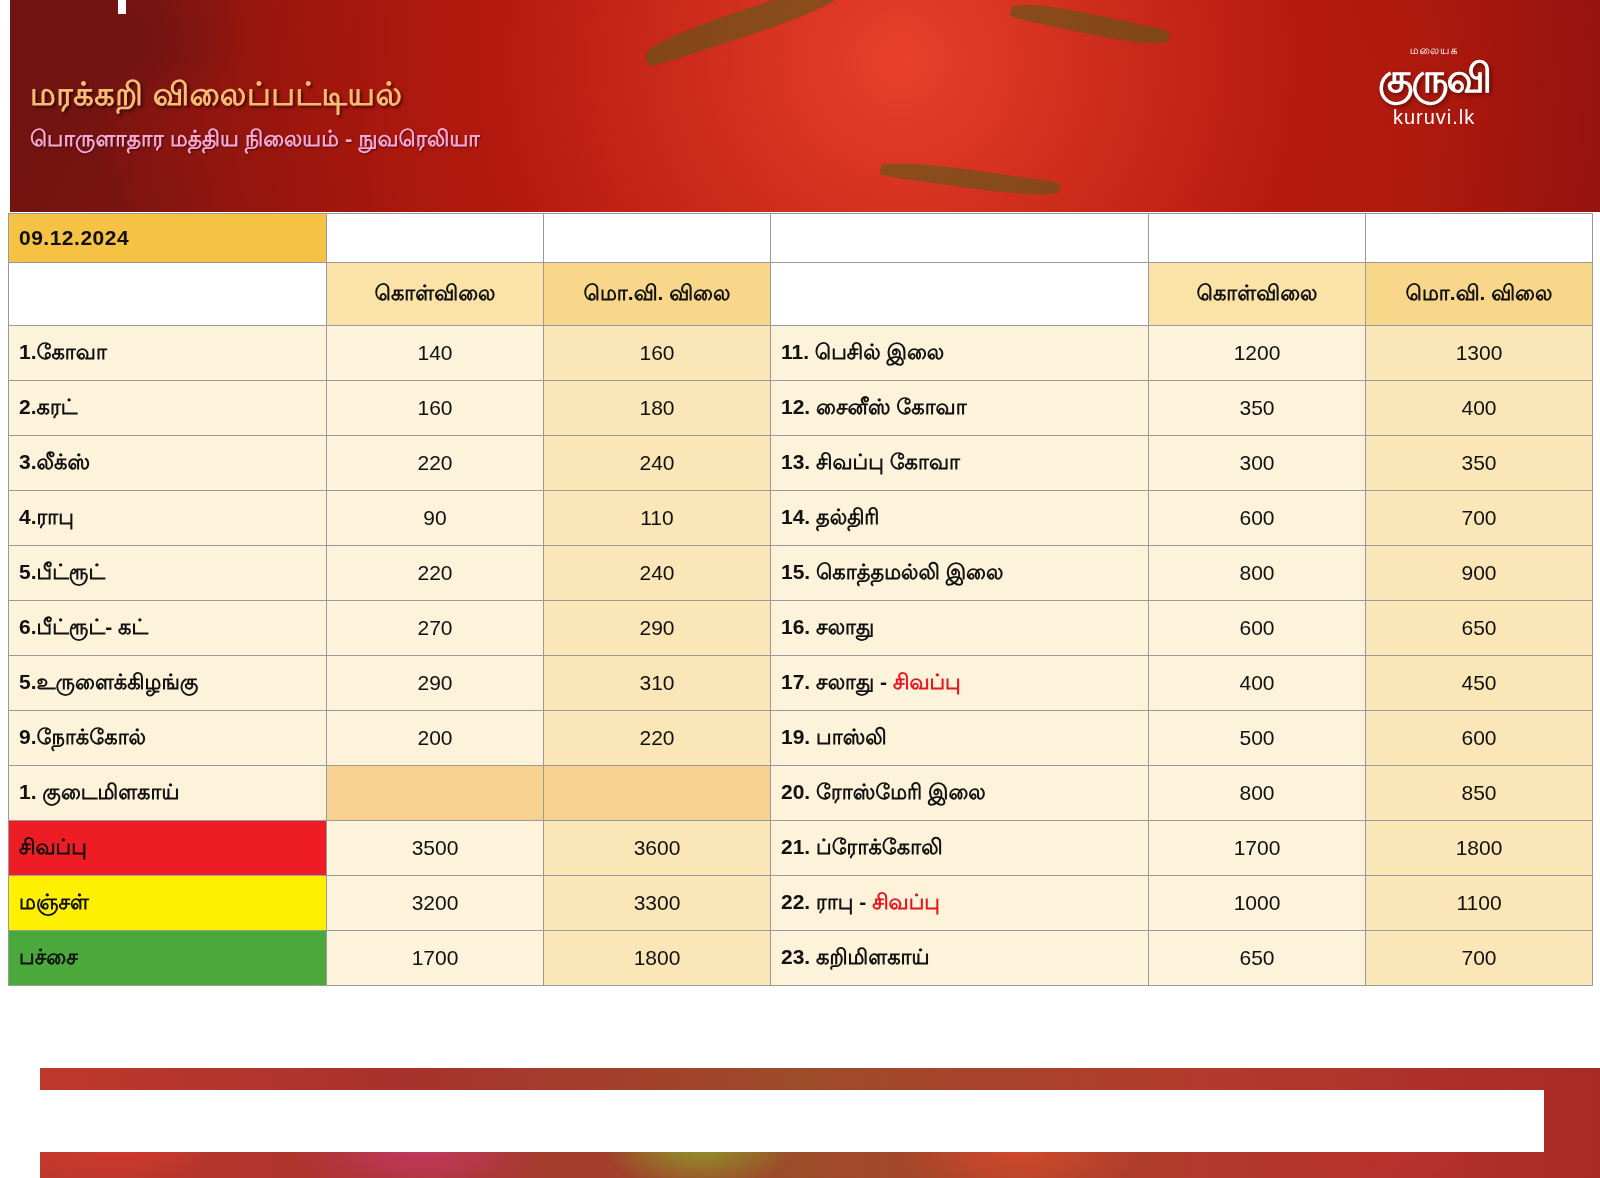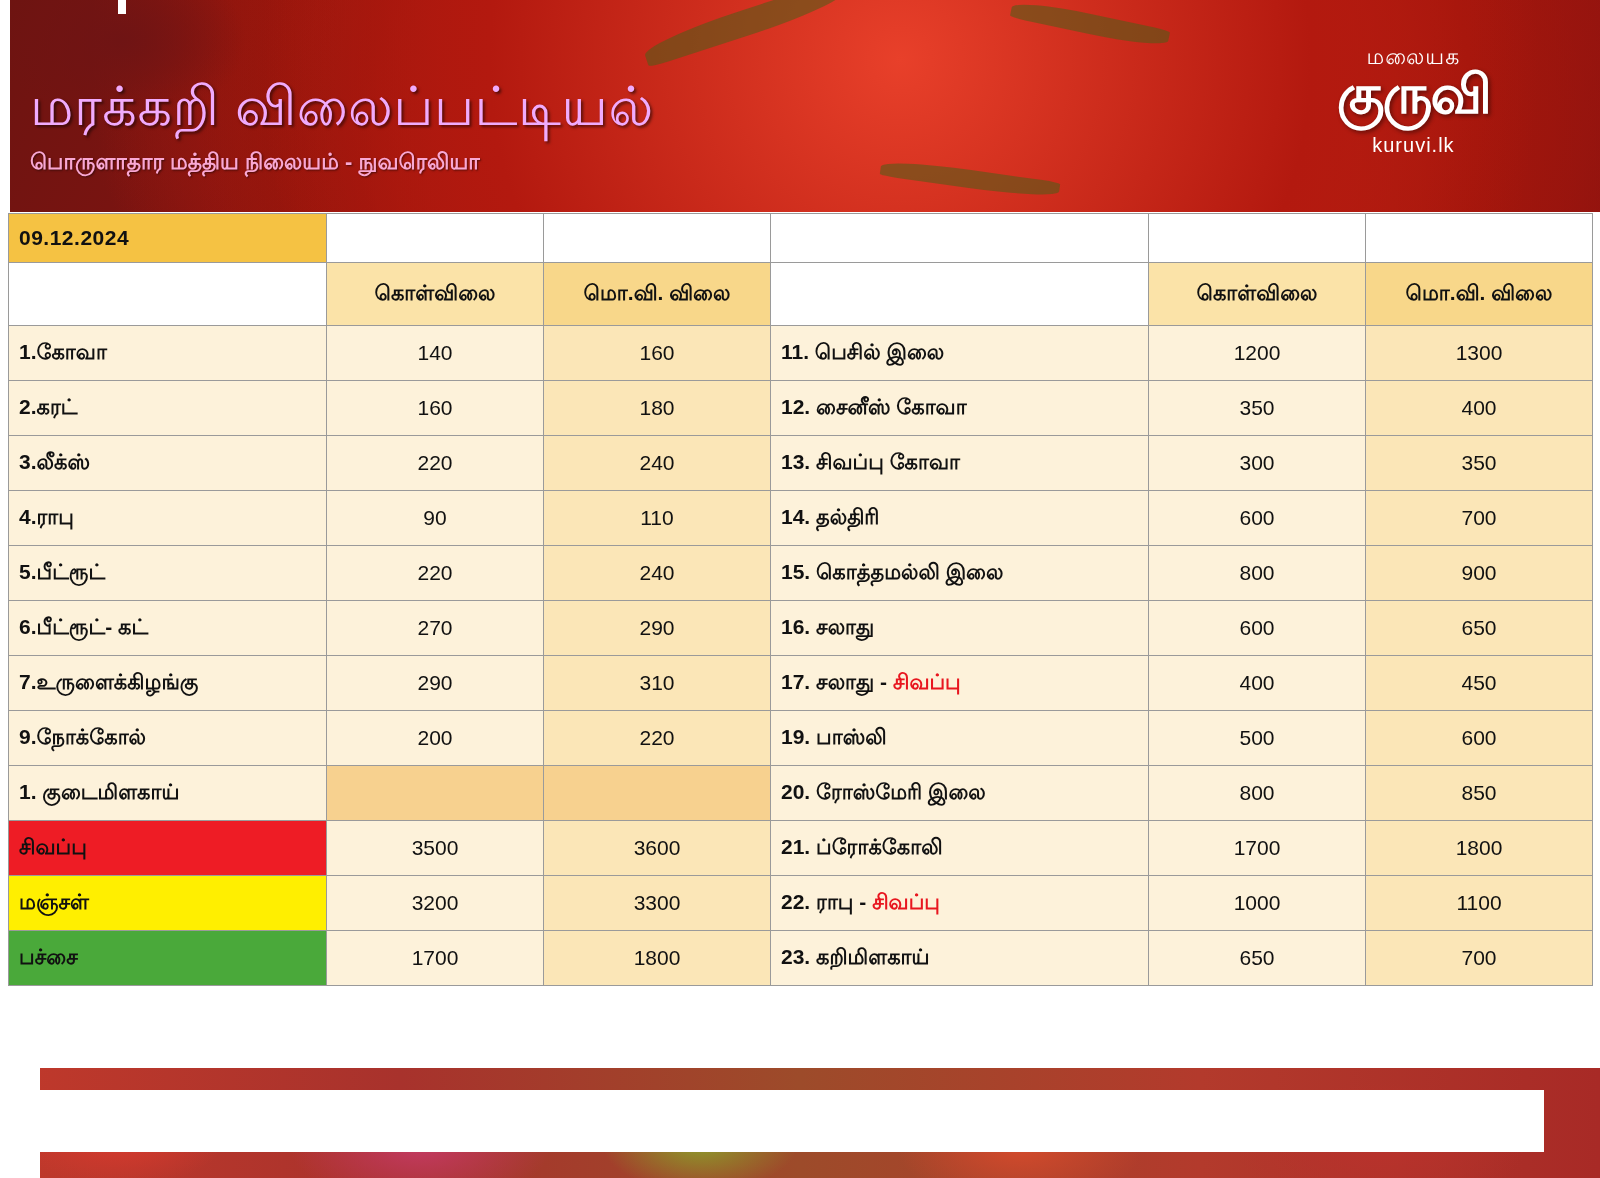--- a/index.html
+++ b/index.html
@@ -50,23 +50,23 @@
     opacity: .55;
     border-radius: 50% 10% 50% 10%;
   }
   .banner-title-wrap {
     position: absolute;
     left: 30px;
     top: 78px;
     z-index: 3;
   }
   .banner-title {
-    color: #f0abfc;
-    font-size: 54px;
-    font-weight: normal;
+    color: #fdba74;
+    font-size: 32px;
+    font-weight: bold;
     letter-spacing: .5px;
     text-shadow: 2px 2px 3px rgba(0,0,0,.55);
     line-height: 1.05;
     white-space: nowrap;
   }
   .banner-sub {
     margin-top: 14px;
     color: #f9a8d4;
     font-size: 22px;
     font-weight: bold;
@@ -75,29 +75,29 @@
   }
   .logo {
     position: absolute;
     right: 110px;
     top: 48px;
     z-index: 3;
     text-align: center;
     color: #ffffff;
   }
   .logo-script {
-    font-family: Liberation Mono, monospace;
-    font-size: 54px;
+    font-family: Liberation Sans, sans-serif;
+    font-size: 40px;
     font-weight: bold;
     line-height: 1;
     letter-spacing: -2px;
     text-shadow: 2px 2px 4px rgba(0,0,0,.45);
   }
   .logo-tiny {
-    font-size: 22px;
+    font-size: 11px;
     letter-spacing: 1px;
     margin-top: -4px;
   }
   .logo-url {
     font-size: 20px;
     letter-spacing: 1px;
     margin-top: 8px;
   }
   .banner-leftband {
     position: absolute;
@@ -325,21 +325,21 @@
           </tr>
           <tr class="data-row">
             <td class="item-name"><span>6.பீட்ரூட்- கட்</span></td>
             <td class="num">270</td>
             <td class="num alt">290</td>
             <td class="item-name"><span>16. சலாது</span></td>
             <td class="num">600</td>
             <td class="num alt">650</td>
           </tr>
           <tr class="data-row">
-            <td class="item-name"><span>7.உருளைக்கிழங்கு</span></td>
+            <td class="item-name"><span>5.உருளைக்கிழங்கு</span></td>
             <td class="num">290</td>
             <td class="num alt">310</td>
             <td class="item-name"><span>17. சலாது - </span><span class="red-word">சிவப்பு</span></td>
             <td class="num">400</td>
             <td class="num alt">450</td>
           </tr>
           <tr class="data-row">
             <td class="item-name"><span>9.நோக்கோல்</span></td>
             <td class="num">200</td>
             <td class="num alt">220</td>

